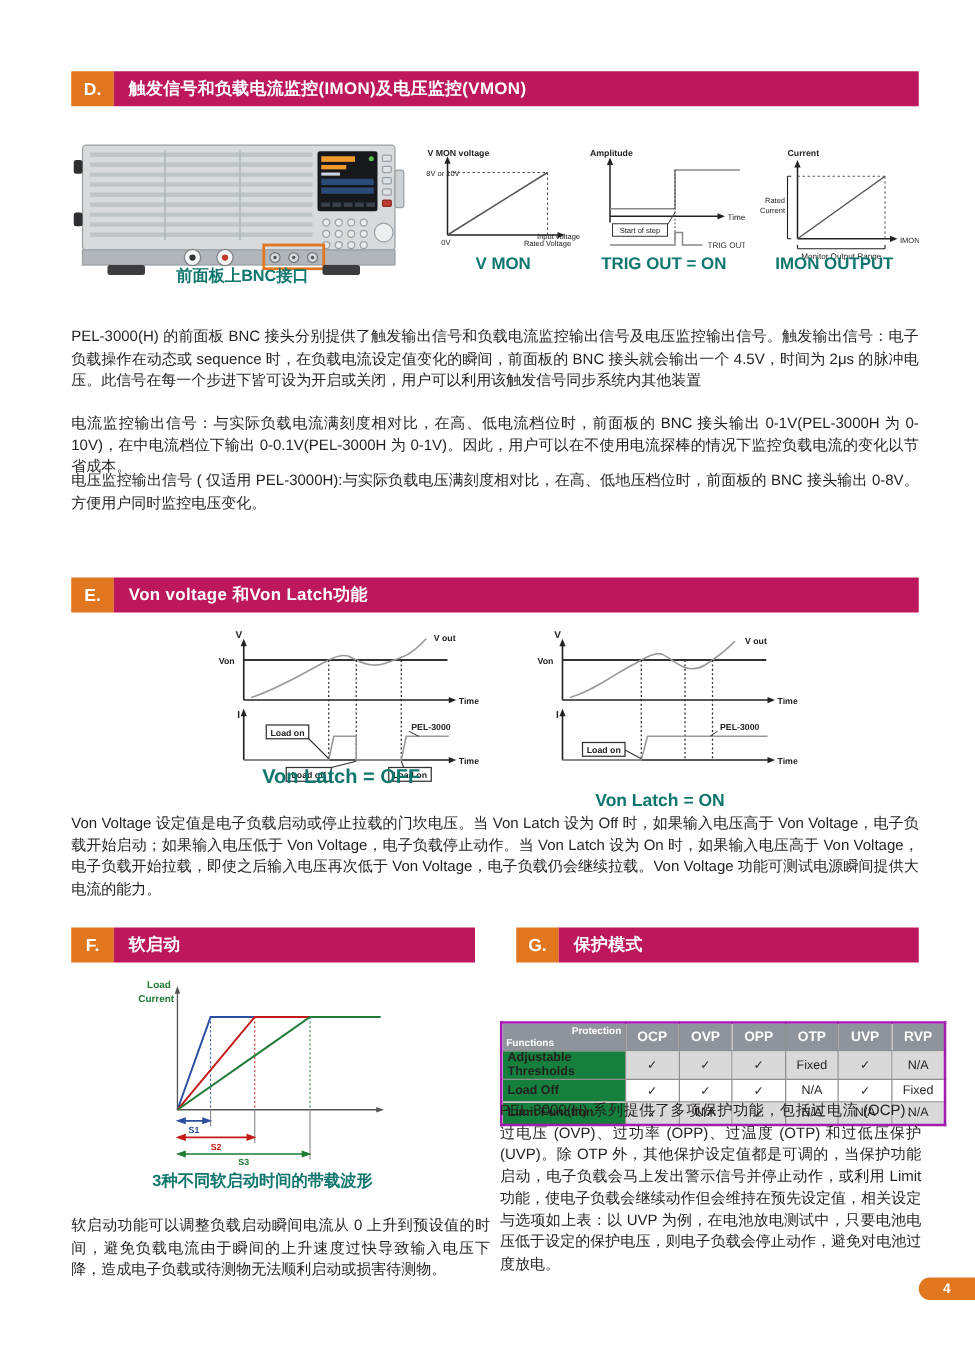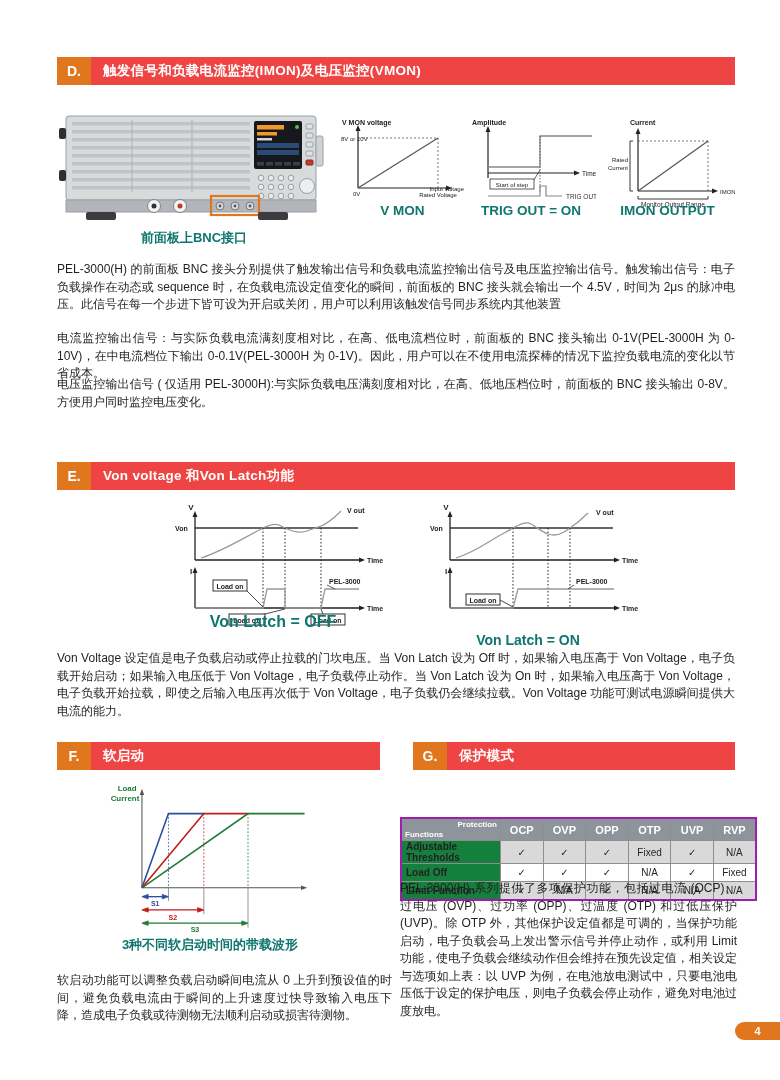--- a/index.html
+++ b/index.html
@@ -1,21 +1,21 @@
 <!DOCTYPE html>
 <html><head>
 <meta charset="utf-8">
 <style>
   html,body{margin:0;padding:0;background:#e9e9e9;font-family:"Liberation Sans",sans-serif;}
   .page{position:relative;width:780px;height:1080px;background:#ffffff;margin:0 auto;
         box-shadow:0 0 4px rgba(0,0,0,.25);overflow:hidden;color:#231f20;}
   .sec-header{position:absolute;height:28px;display:flex;align-items:stretch;}
   .sec-letter{width:34px;background:#E0761E;color:#fff;font-weight:bold;font-size:14px;
               display:flex;align-items:center;justify-content:center;}
-  .sec-title{flex:1;background:#ef4444;color:#fff;font-weight:bold;font-size:13.5px;
+  .sec-title{flex:1;background:#be185d;color:#fff;font-weight:bold;font-size:13.5px;
              display:flex;align-items:center;padding-left:12px;letter-spacing:.3px;}
   .para{position:absolute;font-size:12px;line-height:17.5px;text-align:justify;margin:0;color:#231f20;}
   .caption{position:absolute;font-weight:bold;font-size:13px;color:#0f766e;text-align:center;}
   .fig{position:absolute;}
   svg text{font-family:"Liberation Sans",sans-serif;}
   
   .prot-table{position:absolute;left:400px;top:817px;width:357px;border-collapse:collapse;
               border:2px solid #a21caf;table-layout:fixed;}
   .prot-table th,.prot-table td{border:1px solid #8f8f8f;padding:0;height:17px;
               text-align:center;font-size:10px;overflow:hidden;}
@@ -116,21 +116,21 @@
         <circle cx="162" cy="96" r="1.4" fill="#555"></circle>
       <circle cx="177" cy="96" r="4" fill="#d6dadd" stroke="#777"></circle>
         <circle cx="177" cy="96" r="1.4" fill="#555"></circle>
       <circle cx="192" cy="96" r="4" fill="#d6dadd" stroke="#777"></circle>
         <circle cx="192" cy="96" r="1.4" fill="#555"></circle>
     </g>
     <rect x="153" y="86" width="48" height="19" fill="none" stroke="#E0761E" stroke-width="2.2"></rect>
     <rect x="28" y="102" width="30" height="8" rx="2" fill="#3c3c3e"></rect>
     <rect x="200" y="102" width="30" height="8" rx="2" fill="#3c3c3e"></rect>
   </svg>
-  <div class="caption" style="left:58px;top:229px;width:272px;">前面板上BNC接口</div>
+  <div class="caption" style="left:58px;top:212px;width:272px;">前面板上BNC接口</div>
 
   <svg class="fig" style="left:340px;top:116px;" width="125" height="85" viewBox="0 0 125 85">
     <text x="2" y="9" font-size="7" font-weight="bold" fill="#222">V MON voltage</text>
     <line x1="18" y1="72" x2="18" y2="13" stroke="#222" stroke-width="1.2"></line>
     <polygon points="18,9 15.5,15 20.5,15" fill="#222"></polygon>
     <line x1="18" y1="72" x2="108" y2="72" stroke="#222" stroke-width="1.2"></line>
     <polygon points="112,72 106,69.5 106,74.5" fill="#222"></polygon>
     <text x="124" y="75" font-size="6" text-anchor="end" fill="#222">Input voltage</text>
     <text x="1" y="25" font-size="6" fill="#222">8V or 10V</text>
     <line x1="18" y1="22" x2="98" y2="22" stroke="#555" stroke-dasharray="2,2" stroke-width="0.8"></line>

